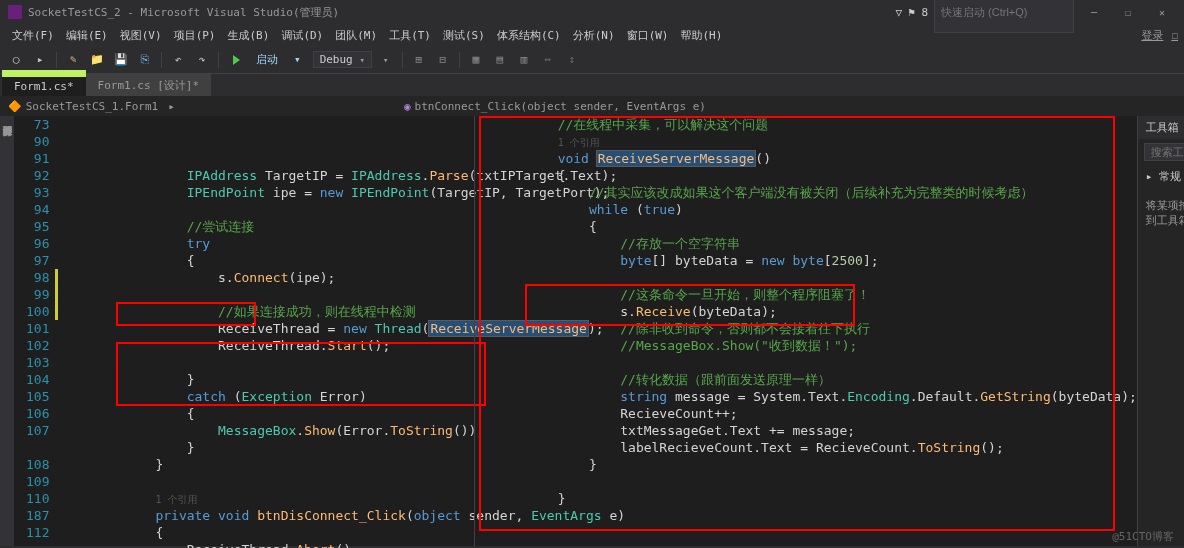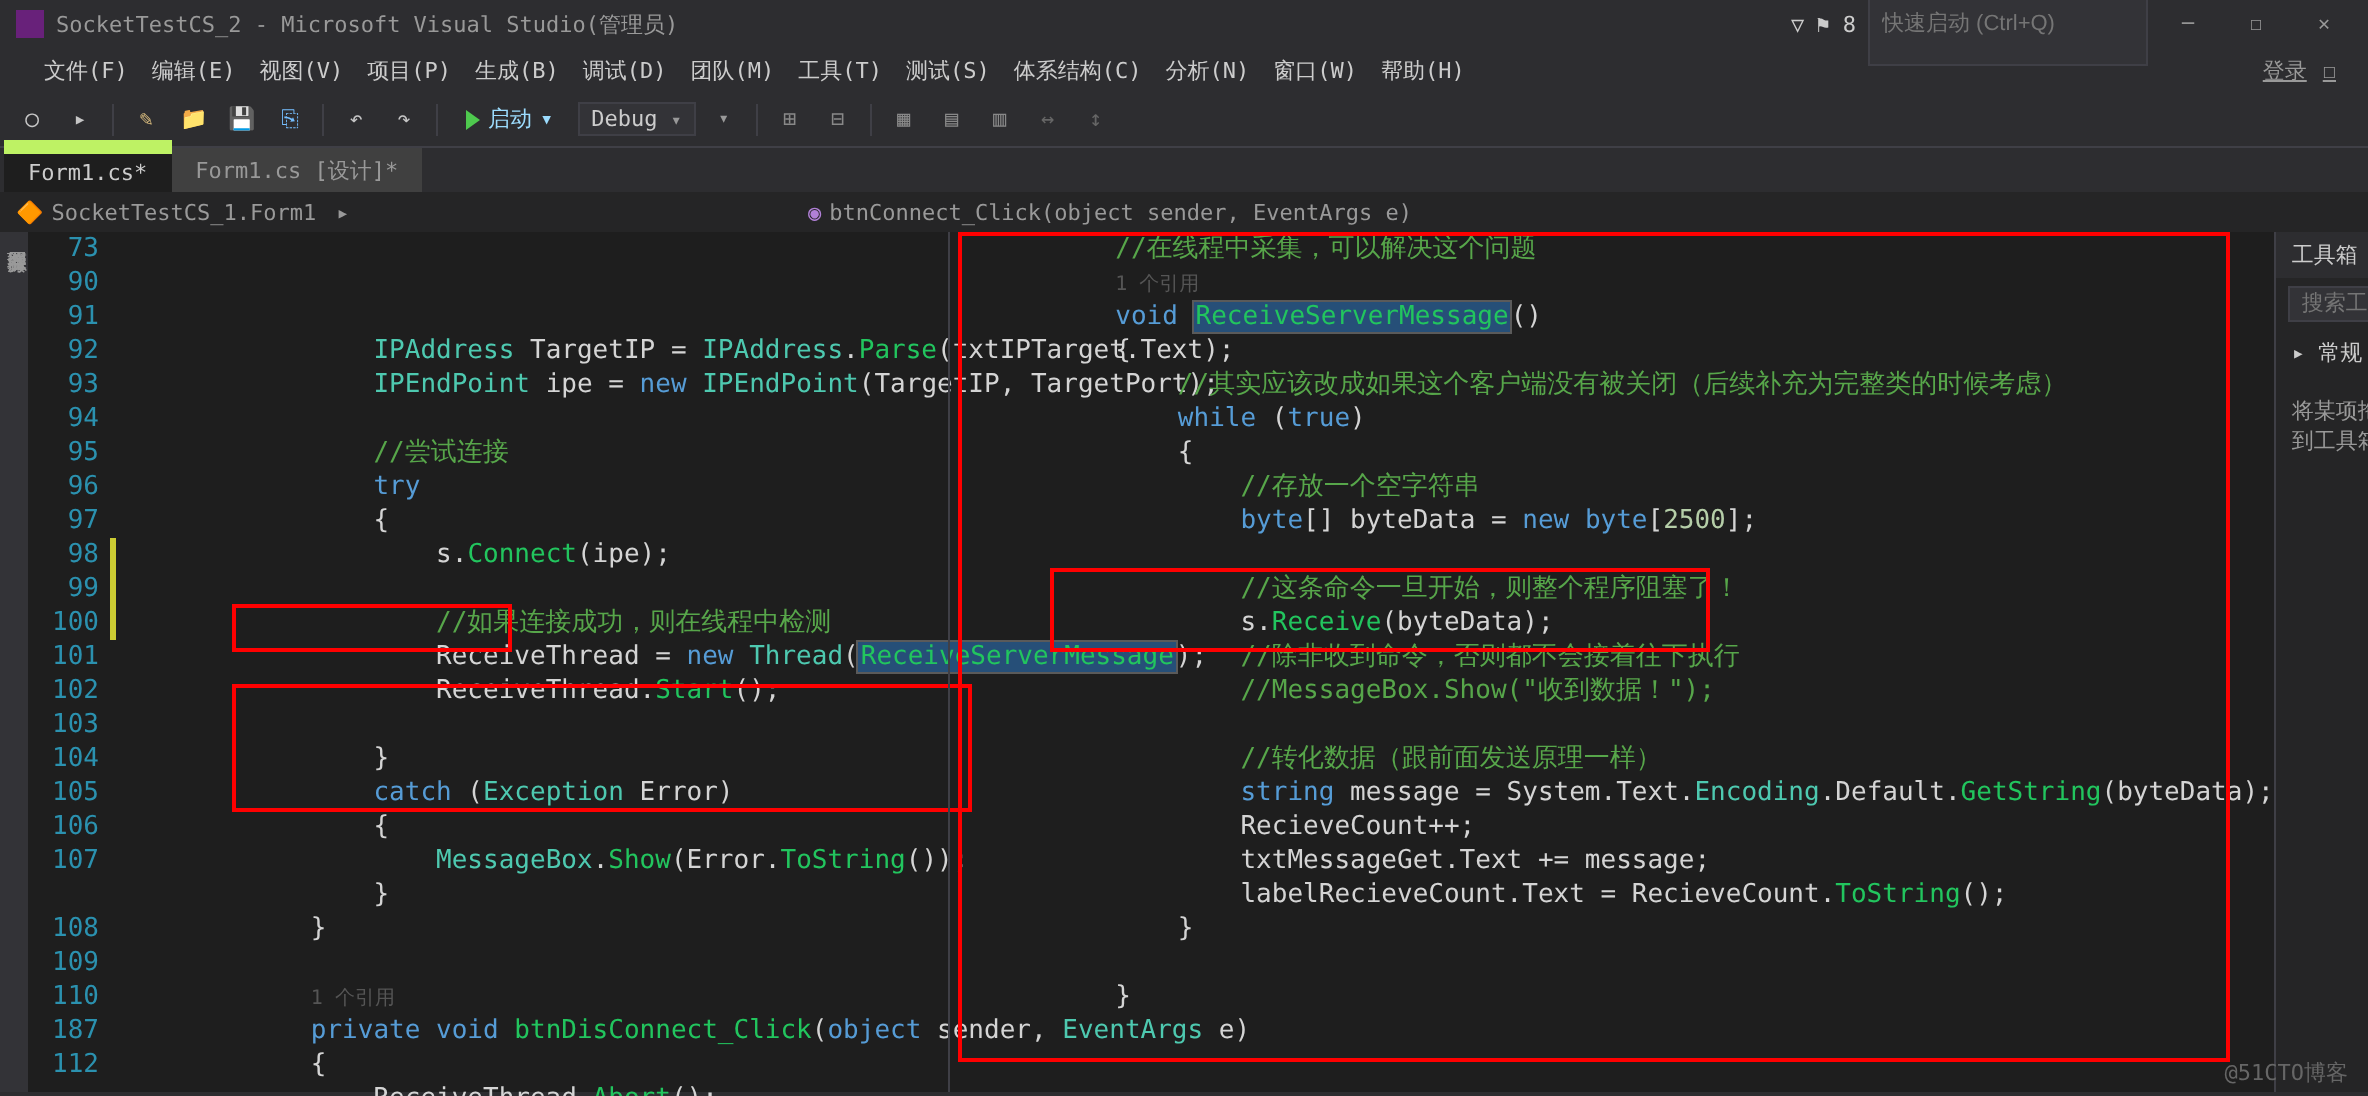--- a/index.html
+++ b/index.html
@@ -3,48 +3,48 @@
 <meta charset="utf-8">
 <style>
 * { margin: 0; padding: 0; box-sizing: border-box; }
 body { font-family: 'Segoe UI', Consolas, monospace; font-size: 12px; background: #2d2d30; color: #d4d4d4; width: 1184px; height: 548px; overflow: hidden; position: relative; }
 .titlebar { height: 24px; background: #2d2d30; display: flex; align-items: center; padding: 0 8px; color: #999; font-size: 11px; }
 .titlebar-left { display: flex; align-items: center; gap: 6px; }
 .titlebar-right { margin-left: auto; display: flex; align-items: center; gap: 6px; }
 .vs-icon { width: 14px; height: 14px; background: #68217a; }
 .search-box { background: #333337; border: 1px solid #3f3f46; padding: 14px 6px; color: #999; font-size: 11px; width: 140px; }
 .win-btn { width: 28px; text-align: center; color: #999; font-size: 10px; }
-.menubar { height: 22px; display: flex; align-items: center; padding: 0 16px; gap: 2px; color: #ccc; font-size: 11px; }
+.menubar { height: 22px; display: flex; align-items: center; padding: 0 6px; gap: 2px; color: #ccc; font-size: 11px; }
 .menu-item { padding: 2px 6px; cursor: pointer; }
 .menu-right { margin-left: auto; display: flex; align-items: center; gap: 8px; color: #999; text-decoration: underline; }
 .toolbar { height: 28px; background: #2d2d30; border-bottom: 1px solid #3f3f46; display: flex; align-items: center; padding: 0 6px; gap: 4px; }
 .tb-btn { width: 20px; height: 20px; display: flex; align-items: center; justify-content: center; color: #c5c5c5; font-size: 11px; }
 .tb-sep { width: 1px; height: 16px; background: #3f3f46; margin: 0 2px; }
-.launch-btn { display: flex; align-items: center; gap: 4px; color: #9cdcfe; font-size: 11px; padding: 2px 8px; }
+.launch-btn { display: flex; align-items: center; gap: 16px; color: #9cdcfe; font-size: 11px; padding: 2px 8px; }
 .play-triangle { width: 0; height: 0; border-left: 7px solid #4ec94e; border-top: 5px solid transparent; border-bottom: 5px solid transparent; }
 .mode-dd { background: #333337; border: 1px solid #3f3f46; padding: 1px 6px; color: #ccc; font-size: 11px; }
 .tabs { height: 22px; background: #2d2d30; display: flex; align-items: flex-end; padding-left: 2px; }
 .tab { padding: 3px 12px; background: #404040; color: #999; font-size: 11px; border-top: 1px solid transparent; cursor: pointer; }
 .tab.active { background: #1e1e1e; color: #ccc; border-top: 7px solid #bef264; }
 .breadcrumb { height: 20px; background: #252526; display: flex; align-items: center; padding: 0 8px; color: #999; font-size: 11px; gap: 10px; }
 .bc-item { display: flex; align-items: center; gap: 4px; }
 .bc-icon { color: #dcb67a; }
 .main-area { display: flex; height: 430px; }
 .left-gutter { width: 14px; background: #333337; display: flex; flex-direction: column; align-items: center; padding-top: 2px; gap: 2px; }
 .gutter-char { writing-mode: vertical-rl; color: #999; font-size: 10px; }
 .editor-area { flex: 1; display: flex; background: #1e1e1e; position: relative; }
 .editor-pane { display: flex; position: relative; }
 .line-numbers { background: #1e1e1e; padding: 0 8px 0 12px; text-align: right; color: #2b91af; font-family: Consolas, monospace; font-size: 13px; line-height: 17px; user-select: none; }
 .line-numbers .ln { height: 17px; }
 .ln.ref { color: #555; font-size: 10px; }
 .code { font-family: Consolas, monospace; font-size: 13px; line-height: 17px; padding-left: 4px; white-space: pre; position: relative; }
 .code-line { height: 17px; }
 .k { color: #569cd6; }
 .t { color: #4ec9b0; }
-.m { color: #22c55e; }
+.m { color: #fdba74; }
 .c { color: #57a64a; }
 .n { color: #b5cea8; }
 .p { color: #d4d4d4; }
 .hl-box { position: absolute; border: 2px solid #ff0000; pointer-events: none; }
 .sel { background: #264f78; outline: 1px solid #5a5a5a; padding: 0 1px; }
 .right-panel { width: 248px; background: #252526; border-left: 1px solid #3f3f46; display: flex; flex-direction: column; }
 .panel-hdr { padding: 4px 8px; background: #2d2d30; color: #ccc; font-size: 11px; display: flex; justify-content: space-between; align-items: center; }
 .panel-search { margin: 4px 6px; background: #333337; border: 1px solid #3f3f46; padding: 2px 6px; color: #999; font-size: 11px; }
 .panel-hint { padding: 10px 8px; color: #999; font-size: 11px; }
 .watermark { position: absolute; right: 10px; bottom: 4px; color: #666; font-size: 11px; text-align: center; }

